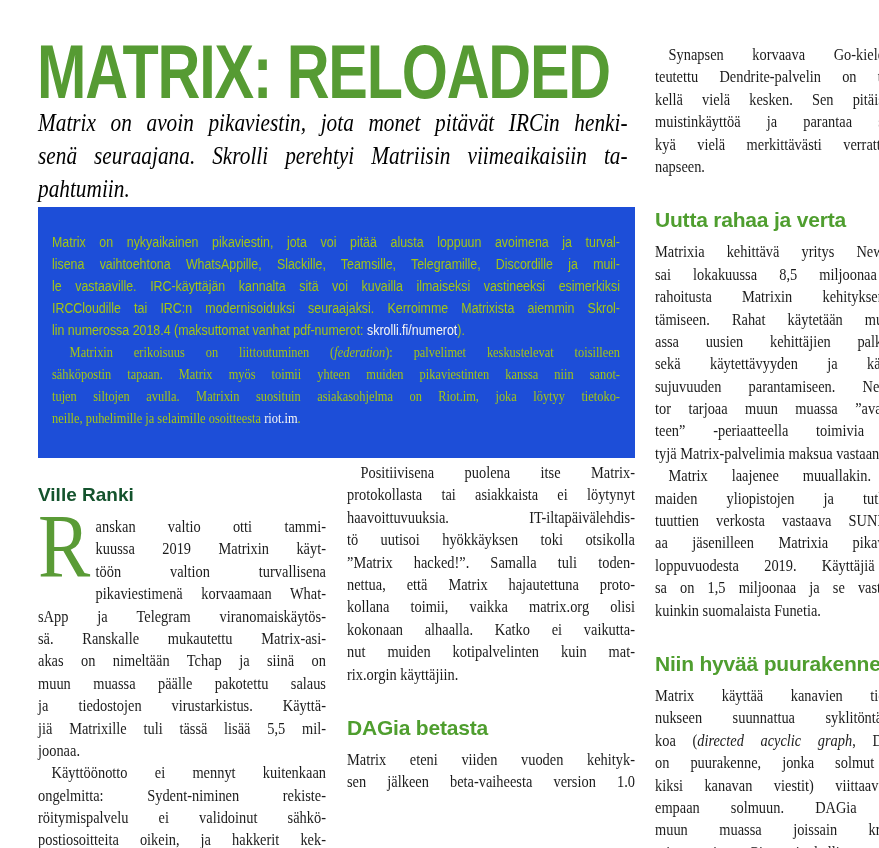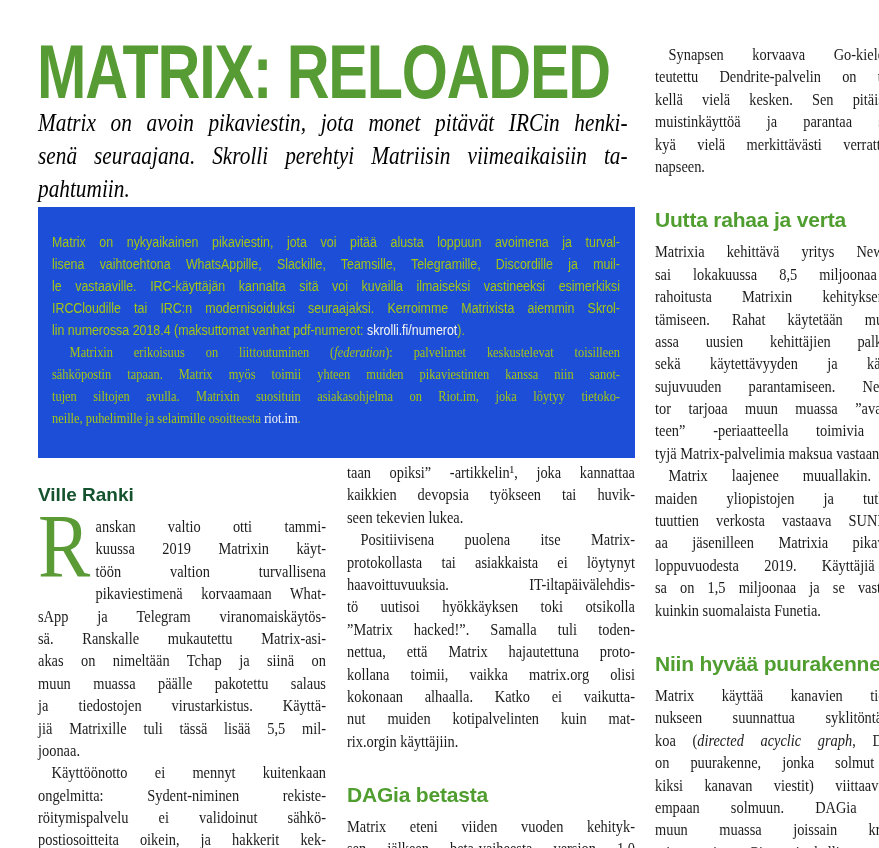--- a/index.html
+++ b/index.html
@@ -102,25 +102,20 @@
       </div>
       <div class="para">
         <div class="ln ind">Käyttöönotto ei mennyt kuitenkaan</div>
         <div class="ln">ongelmitta: Sydent-niminen rekiste-</div>
         <div class="ln">röitymispalvelu ei validoinut sähkö-</div>
         <div class="ln">postiosoitteita oikein, ja hakkerit kek-</div>
       </div>
     </div>
   <div class="col col-mid" id="col-mid">
       <div class="para">
-        <div class="ln">taan opiksi” -artikkelin¹, joka kannattaa</div>
-        <div class="ln">kaikkien devopsia työkseen tai huvik-</div>
-        <div class="ln lastln">seen tekevien lukea.</div>
-      </div>
-      <div class="para">
         <div class="ln ind">Positiivisena puolena itse Matrix-</div>
         <div class="ln">protokollasta tai asiakkaista ei löytynyt</div>
         <div class="ln">haavoittuvuuksia. IT-iltapäivälehdis-</div>
         <div class="ln">tö uutisoi hyökkäyksen toki otsikolla</div>
         <div class="ln">”Matrix hacked!”. Samalla tuli toden-</div>
         <div class="ln">nettua, että Matrix hajautettuna proto-</div>
         <div class="ln">kollana toimii, vaikka matrix.org olisi</div>
         <div class="ln">kokonaan alhaalla. Katko ei vaikutta-</div>
         <div class="ln">nut muiden kotipalvelinten kuin mat-</div>
         <div class="ln lastln">rix.orgin käyttäjiin.</div>

